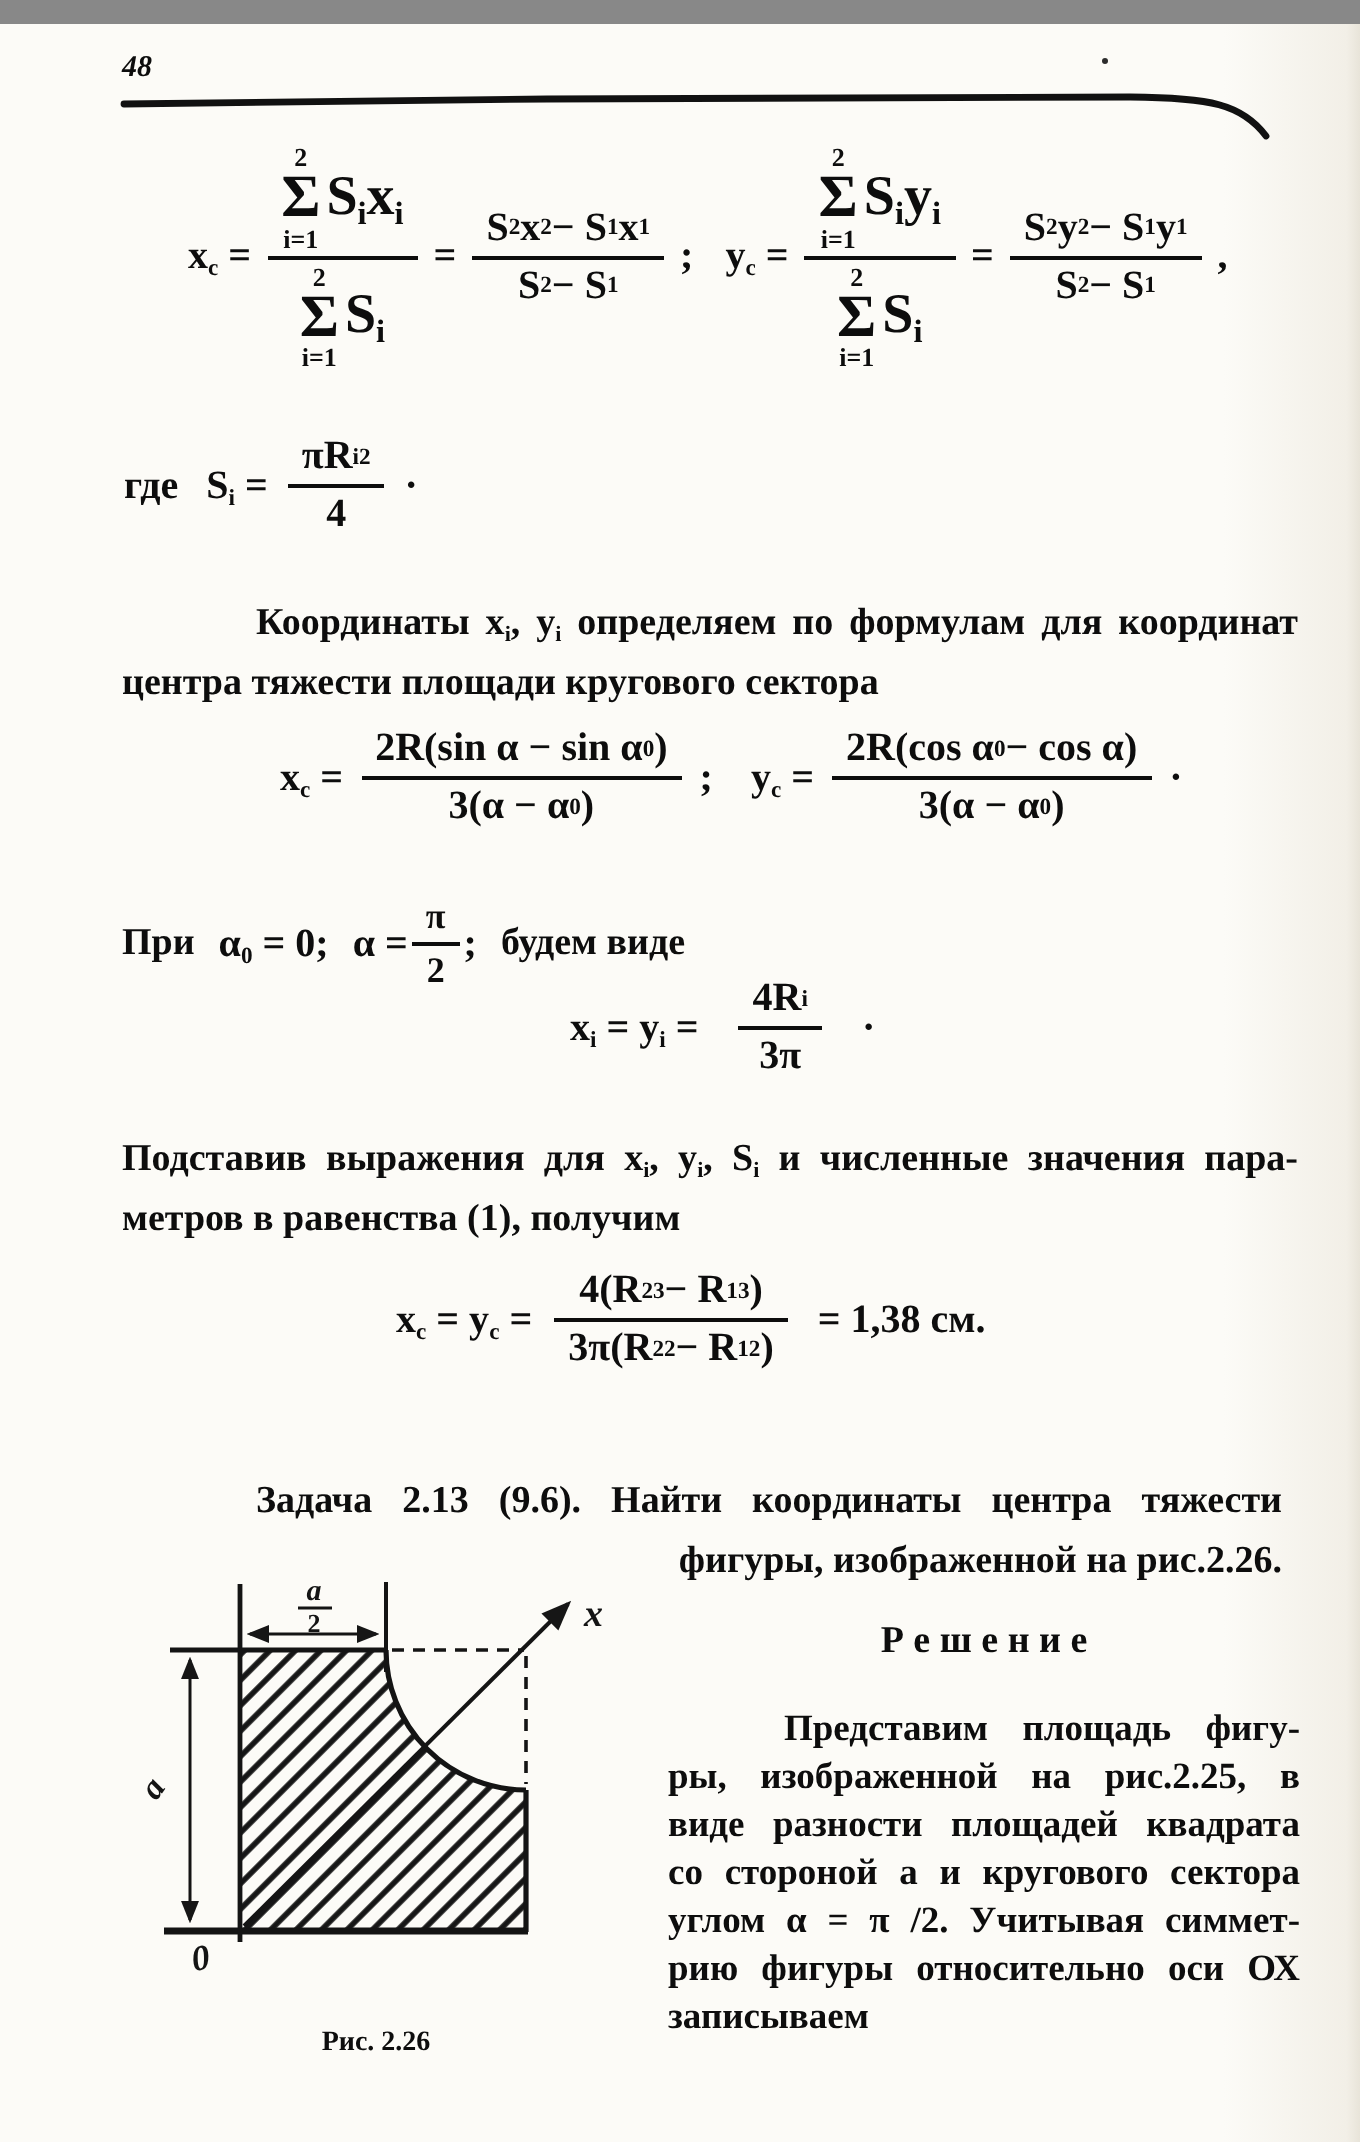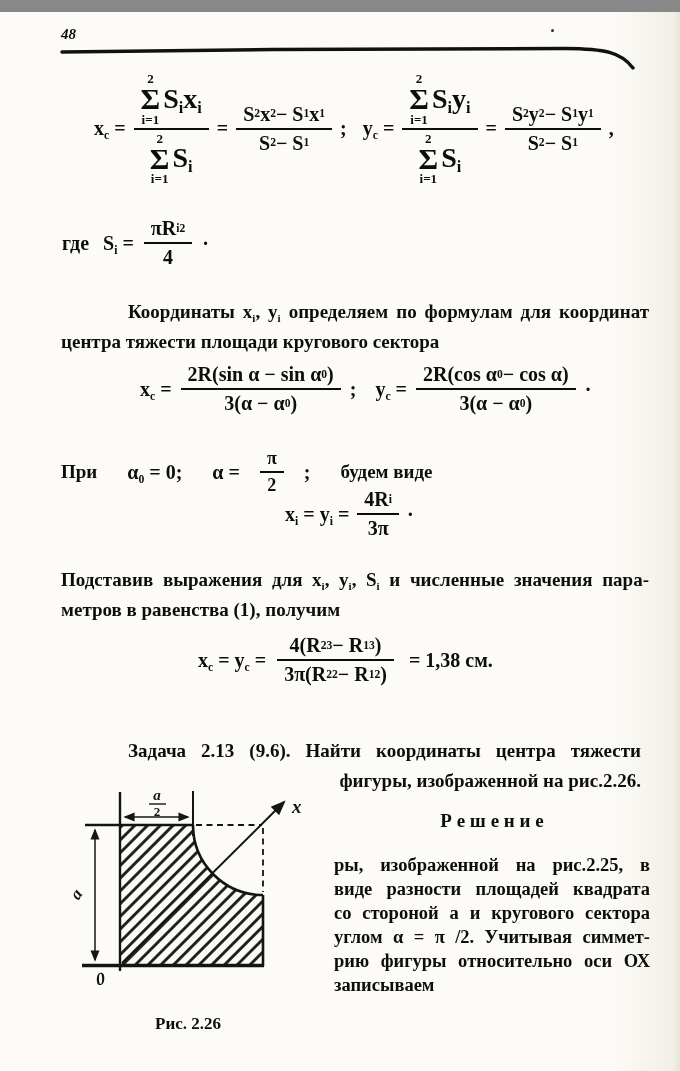--- a/index.html
+++ b/index.html
@@ -23,21 +23,21 @@
                 border-top:2.5px solid #0d0d0d; }
   .vfrac.small .den { border-top-width:2px; }
   .sumcol { display:inline-flex; flex-direction:column; align-items:center; line-height:1; }
   .sumtop, .sumbot { font-size:13px; font-weight:700; }
   .sigma { font-size:30px; line-height:0.92; font-weight:700; }
   .sumbody { font-size:28px; font-weight:700; margin-left:3px; }
   .pageno { font-size:15px; font-weight:700; font-style:italic; }
   .dot { width:3px; height:3px; border-radius:50%; background:#2c2c2c; }
   .probtitle { font-weight:700; }
   .sol-line { height:24px; overflow:visible; }
-  .caption { font-size:17px; font-weight:700; text-align:center; }
+  .caption { font-size:14px; font-weight:700; text-align:center; }
   svg text { font-family:"Liberation Serif","DejaVu Serif",serif; fill:#141414; }
 </style>
 </head>
 <body>
 
 <div class="page">
 
   <div class="abs pageno" style="left:61px; top:14px;">48</div>
   <svg class="abs" style="left:0; top:0;" width="680" height="70" viewBox="0 0 680 70">
     <path d="M62,40 C220,37.5 430,36 565,36.5 C605,36.8 621,40 633,56" fill="none" stroke="#111" stroke-width="3.4" stroke-linecap="round"></path>
@@ -118,33 +118,33 @@
     </span>
     <span class="m">;</span>
     <span class="m" style="margin-left:10px;">y<sub>c</sub> =</span>
     <span class="vfrac">
       <span class="num m">2R(cos α<sub>0</sub> − cos α)</span>
       <span class="den m">3(α − α<sub>0</sub>)</span>
     </span>
     <span class="m">·</span>
   </div>
 
-  <div class="abs row" style="left:61px; top:436px; gap:20px;">
+  <div class="abs row" style="left:61px; top:436px; gap:2px;">
     <span class="txt" style="margin-right:10px;">При</span>
     <span class="m" style="margin-right:10px;">α<sub>0</sub> = 0;</span>
     <span class="m">α =</span>
     <span class="vfrac small">
       <span class="num m" style="font-size:18px;">π</span>
       <span class="den m" style="font-size:18px;">2</span>
     </span>
     <span class="m" style="margin-right:10px;">;</span>
     <span class="txt">будем виде</span>
   </div>
 
-  <div class="abs row" style="left:285px; top:476px; gap:8px;">
+  <div class="abs row" style="left:285px; top:476px; gap:20px;">
     <span class="m">x<sub>i</sub> = y<sub>i</sub> =</span>
     <span class="vfrac">
       <span class="num m">4R<sub>i</sub></span>
       <span class="den m">3π</span>
     </span>
     <span class="m">·</span>
   </div>
 
   <div class="abs txt jline" style="left:61px; top:556px; width:588px;">Подставив выражения для x<sub>i</sub>, y<sub>i</sub>, S<sub>i</sub> и численные значения пара-</div>
   <div class="abs txt" style="left:61px; top:586px;">метров в равенства (1), получим</div>
@@ -188,20 +188,21 @@
     <line x1="95" y1="818" x2="95" y2="948" stroke="#141414" stroke-width="1.5" marker-start="url(#arr)" marker-end="url(#arr)"></line>
     <text x="79" y="886" font-size="17" font-style="italic" font-weight="bold" text-anchor="middle" transform="rotate(-55 79 884)">a</text>
     <line x1="122" y1="951" x2="284" y2="790" stroke="#141414" stroke-width="2" marker-end="url(#arr)"></line>
     <text x="292" y="801" font-size="19" font-style="italic" font-weight="bold">x</text>
     <text x="96" y="973" font-size="18" font-style="italic" font-weight="bold" transform="rotate(-10 100 968)">0</text>
   </svg>
   <div class="abs caption" style="left:133px; top:1002px; width:110px;">Рис. 2.26</div>
 
   <div class="abs txt" style="left:334px; top:797px; width:316px; text-align:center; font-weight:700;">Р е ш е н и е</div>
   <div class="abs" style="left:334px; top:843px; width:316px; font-size:18.5px; font-weight:700;">
+    <div class="sol-line jline" style="padding-left:58px;">Представим площадь фигу-</div>
     <div class="sol-line jline">ры, изображенной на рис.2.25, в</div>
     <div class="sol-line jline">виде разности площадей квадрата</div>
     <div class="sol-line jline">со стороной а и кругового сектора</div>
     <div class="sol-line jline">углом α = π /2. Учитывая симмет-</div>
     <div class="sol-line jline">рию фигуры относительно оси ОХ</div>
     <div class="sol-line">записываем</div>
   </div>
 
 </div>
 

